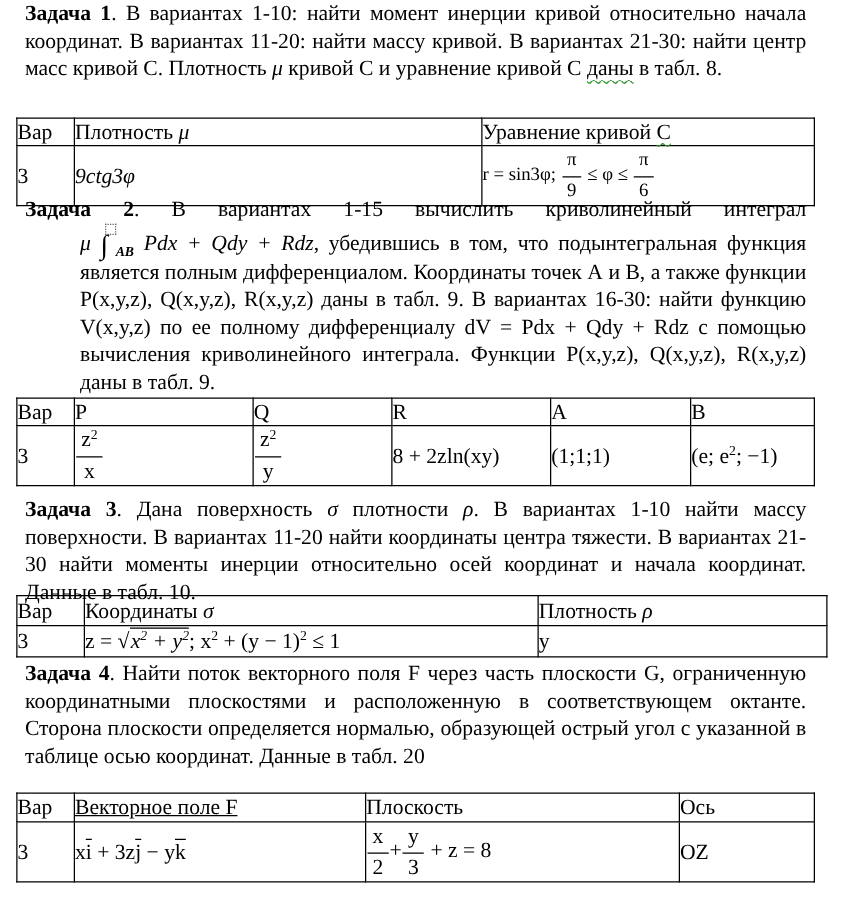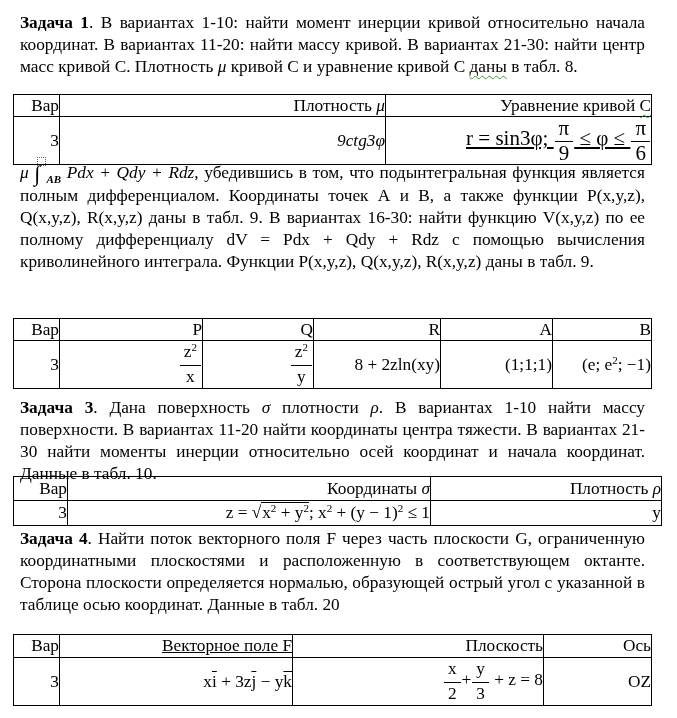--- a/index.html
+++ b/index.html
@@ -15,67 +15,70 @@
   .para b { font-weight: bold; }
   .lastline-justify { text-align-last: justify; }
   i.m { font-style: italic; }
   .wavy { text-decoration: underline wavy #3a9a3a; text-decoration-thickness: 1px; text-underline-offset: 3px; }
 
   table.t {
     position: absolute; border-collapse: collapse;
     font-family: "Liberation Serif", "DejaVu Serif", serif; font-size: 17.3px;
   }
   table.t td {
-    border: 1.3px solid #000; text-align: right; vertical-align: middle;
+    border: 1.3px solid #000; text-align: left; vertical-align: middle;
     padding: 0; line-height: 20px;
   }
   .frac { display: inline-flex; flex-direction: column; align-items: center; vertical-align: middle; line-height: 17px; margin: 0 1px; }
   .frac .num { border-bottom: 1.2px solid #000; padding: 0 2px; }
   .frac .den { padding: 0 2px; }
   .frac.tall { line-height: 22px; }
   .frac.tall .num { border-bottom: 1.5px solid #000; padding: 0 4px 2px 4px; }
   sup { font-size: 11px; vertical-align: 6px; line-height: 0; }
   sub { font-size: 11px; vertical-align: -5px; line-height: 0; font-style: italic; font-weight: bold; }
   .vec { text-decoration: overline; }
-  .sqrt { border-top: 1.2px solid #000; padding-left: 1px; }
+  .sqrt { border-top: 1.2px solid #000; padding-left: 1px; font-style: italic; }
   .integral { font-size: 22px; font-style: italic; vertical-align: -3px; }
   .placeholder-box { display: inline-block; width: 7px; height: 7px; border: 1px dotted #666; vertical-align: 12px; margin-left: -3px; }
 </style>
 </head>
 <body>
 
-<div class="para" style="top:12px;">
+<div class="para" style="top:0;">
   <b>Задача 1</b><span>. В вариантах 1-10: найти момент инерции кривой относительно начала координат. В вариантах 11-20: найти массу кривой. В вариантах 21-30: найти центр масс кривой С. Плотность </span><i class="m">μ</i><span> кривой С и уравнение кривой С </span><span class="wavy">даны</span><span> в табл. 8.</span>
 </div>
 
 <table class="t" style="left:13px; top:94px; width:639px;">
   <tbody>
       <tr style="height:22px;">
     <td style="width:45px;">Вар</td>
     <td style="width:325px;"><span>Плотность </span><i class="m">μ</i></td>
     <td><span>Уравнение кривой </span><span class="wavy">С</span></td>
   </tr>
   <tr style="height:38px;">
     <td>3</td>
     <td><i class="m">9ctg3φ</i></td>
-    <td style="font-size:21px;text-decoration:underline;">
+    <td style="font-size:15px;">
       <span>r = sin3φ; </span><span class="frac tall">
             <span class="num">π</span>
             <span class="den">9</span>
           </span><span> ≤ φ ≤ </span><span class="frac tall">
             <span class="num">π</span>
             <span class="den">6</span>
           </span>
     </td>
   </tr>
 </tbody>
   </table>
 
 <div class="para" style="top:157px;">
-  <div style="line-height:22px;">
+  <div class="lastline-justify" style="text-align:left;">
+    <b>Задача 2</b><span>. В вариантах 1-15 вычислить криволинейный интеграл</span>
+  </div>
+  <div style="line-height:22px;margin-left:44px;">
     <i class="m">μ</i>
     <span class="integral">∫</span><span class="placeholder-box"></span><sub>AB</sub>
     <i class="m">Pdx + Qdy + Rdz</i><span>, убедившись в том, что подынтегральная функция является полным дифференциалом. Координаты точек А и В, а также функции P(x,y,z), Q(x,y,z), R(x,y,z) даны в табл. 9. В вариантах 16-30: найти функцию V(x,y,z) по ее полному дифференциалу dV = Pdx + Qdy + Rdz с помощью вычисления криволинейного интеграла. Функции P(x,y,z), Q(x,y,z), R(x,y,z) даны в табл. 9.</span>
   </div>
 </div>
 
 <table class="t" style="left:13px; top:318px; width:639px;">
   <tbody>
       <tr style="height:22px;">
     <td style="width:45px;">Вар</td>

